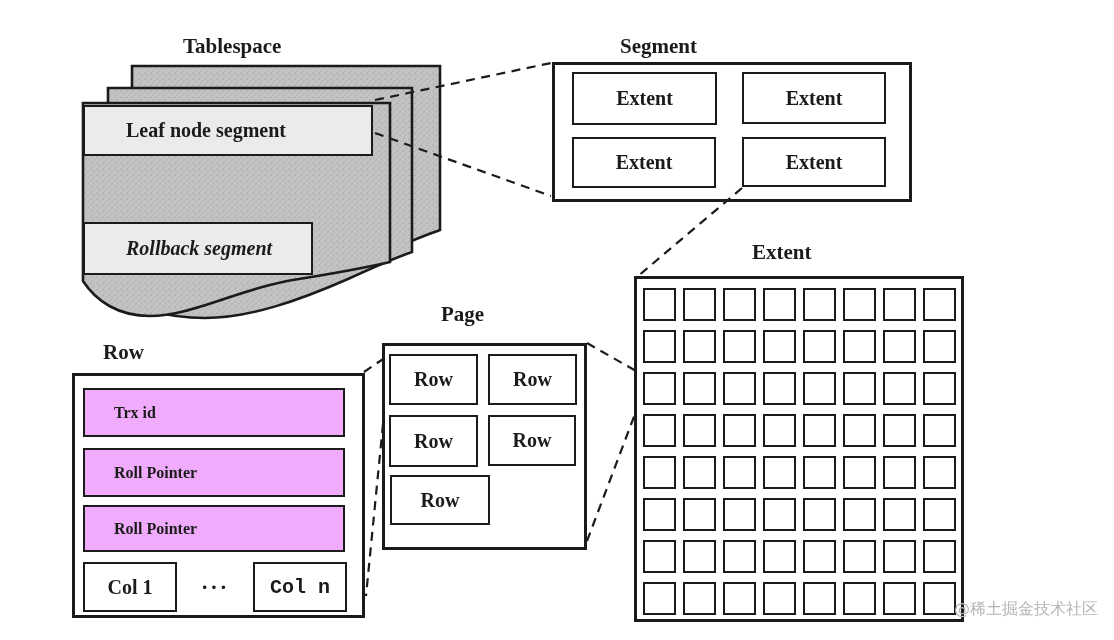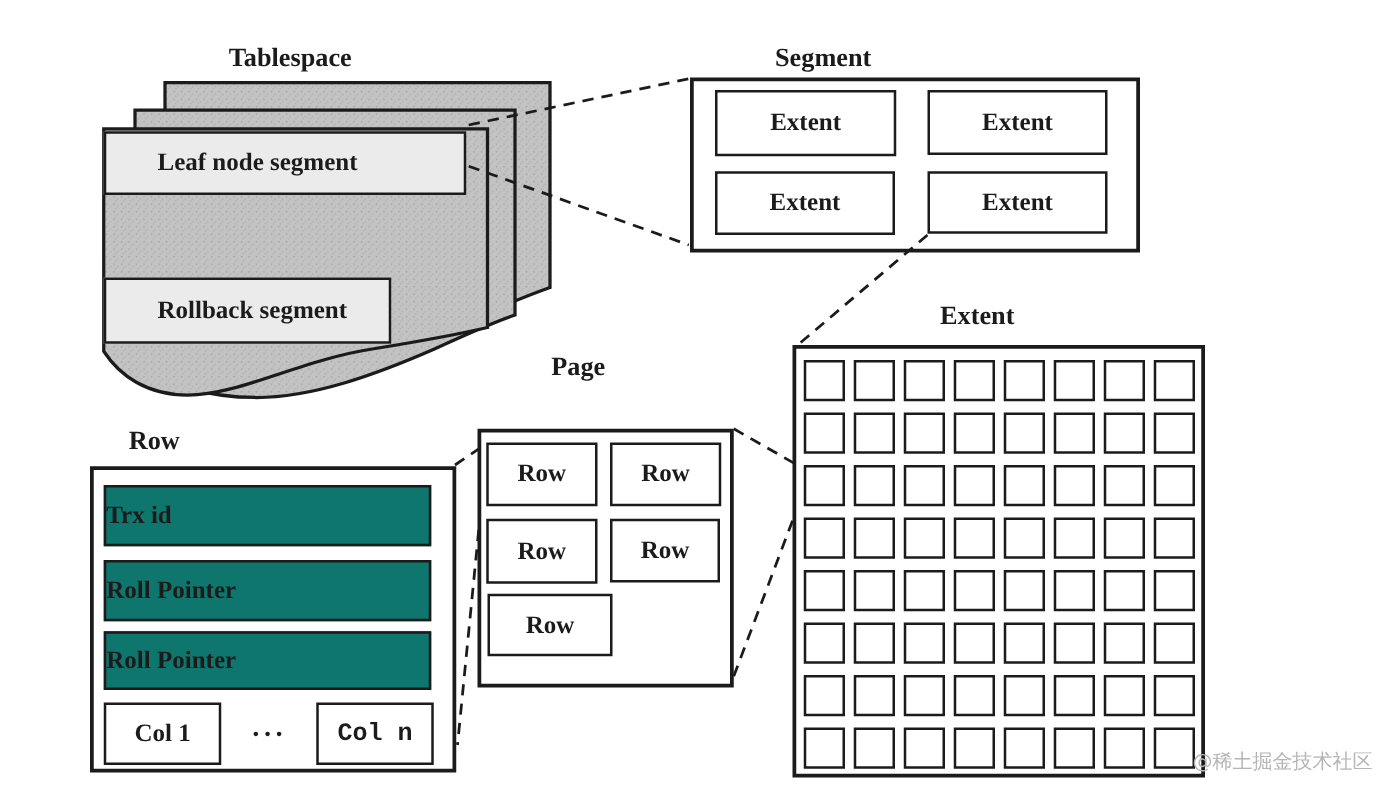--- a/index.html
+++ b/index.html
@@ -29,23 +29,23 @@
     position:absolute;background:#fff;border:2.5px solid var(--ink);
     box-sizing:border-box;display:flex;align-items:center;justify-content:center;
     font-weight:700;font-size:20px;white-space:nowrap;
   }
   .bar{
     position:absolute;background:var(--bar);border:2.5px solid var(--ink);
     box-sizing:border-box;display:flex;align-items:center;
     font-weight:700;font-size:20px;padding-left:41px;white-space:nowrap;z-index:1;
   }
   .fieldbar{
-    position:absolute;background:#0f766e;border:2.5px solid var(--ink);
+    position:absolute;background:#f0abfc;border:2.5px solid var(--ink);
     box-sizing:border-box;display:flex;align-items:center;
-    font-weight:700;font-size:20px;white-space:nowrap;
+    font-weight:700;font-size:16px;padding-left:29px;white-space:nowrap;
   }
   #extent-grid{
     position:absolute;left:643px;top:288px;display:grid;column-gap:7px;row-gap:9px;
   }
   #extent-grid .sq{
     width:33px;height:33px;border:2px solid var(--ink);box-sizing:border-box;background:#fff;
   }
   .ellipsis{
     position:absolute;font-weight:700;font-size:22px;letter-spacing:2px;color:var(--ink);
   }
@@ -69,25 +69,25 @@
       </pattern>
     </defs>
     <path d="M132,66 H440 V230 C420,237 402,245 380,254 C338,272 295,288 250,291 C205,294 160,283 132,268 Z" fill="url(#sheetTex)" stroke="#1b1b1b" stroke-width="2.6"></path>
     <path d="M108,88 H412 V252 C392,259 372,268 348,279 C300,300 250,318 205,318 C165,318 128,306 108,292 Z" fill="url(#sheetTex)" stroke="#1b1b1b" stroke-width="2.6"></path>
     <path d="M83,103 H390 V262 C364,268 330,274 299,279 C240,288 192,316 150,316 C118,316 96,301 83,281 Z" fill="url(#sheetTex)" stroke="#1b1b1b" stroke-width="2.6"></path>
   </svg>
 
   <div class="lbl" style="left:183px;top:36px;">Tablespace</div>
   <div class="lbl" style="left:620px;top:36px;">Segment</div>
   <div class="lbl" style="left:752px;top:242px;">Extent</div>
-  <div class="lbl" style="left:441px;top:283px;">Page</div>
+  <div class="lbl" style="left:441px;top:304px;">Page</div>
   <div class="lbl" style="left:103px;top:342px;">Row</div>
 
   <div class="bar" style="left:83px;top:105px;width:290px;height:51px;">Leaf node segment</div>
-  <div class="bar" style="left:83px;top:222px;width:230px;height:53px;">Rollback segment</div>
+  <div class="bar" style="left:83px;top:222px;width:230px;height:53px;font-style:italic;">Rollback segment</div>
 
   <div class="box" style="left:552px;top:62px;width:360px;height:140px;"></div>
   <div class="innerbox" style="left:572px;top:72px;width:145px;height:53px;">Extent</div>
   <div class="innerbox" style="left:742px;top:72px;width:144px;height:52px;">Extent</div>
   <div class="innerbox" style="left:572px;top:137px;width:144px;height:51px;">Extent</div>
   <div class="innerbox" style="left:742px;top:137px;width:144px;height:50px;">Extent</div>
 
   <div class="box" style="left:634px;top:276px;width:330px;height:346px;"></div>
   <div id="extent-grid" style="grid-template-columns: repeat(8, 33px);">
       <div class="sq"></div>

